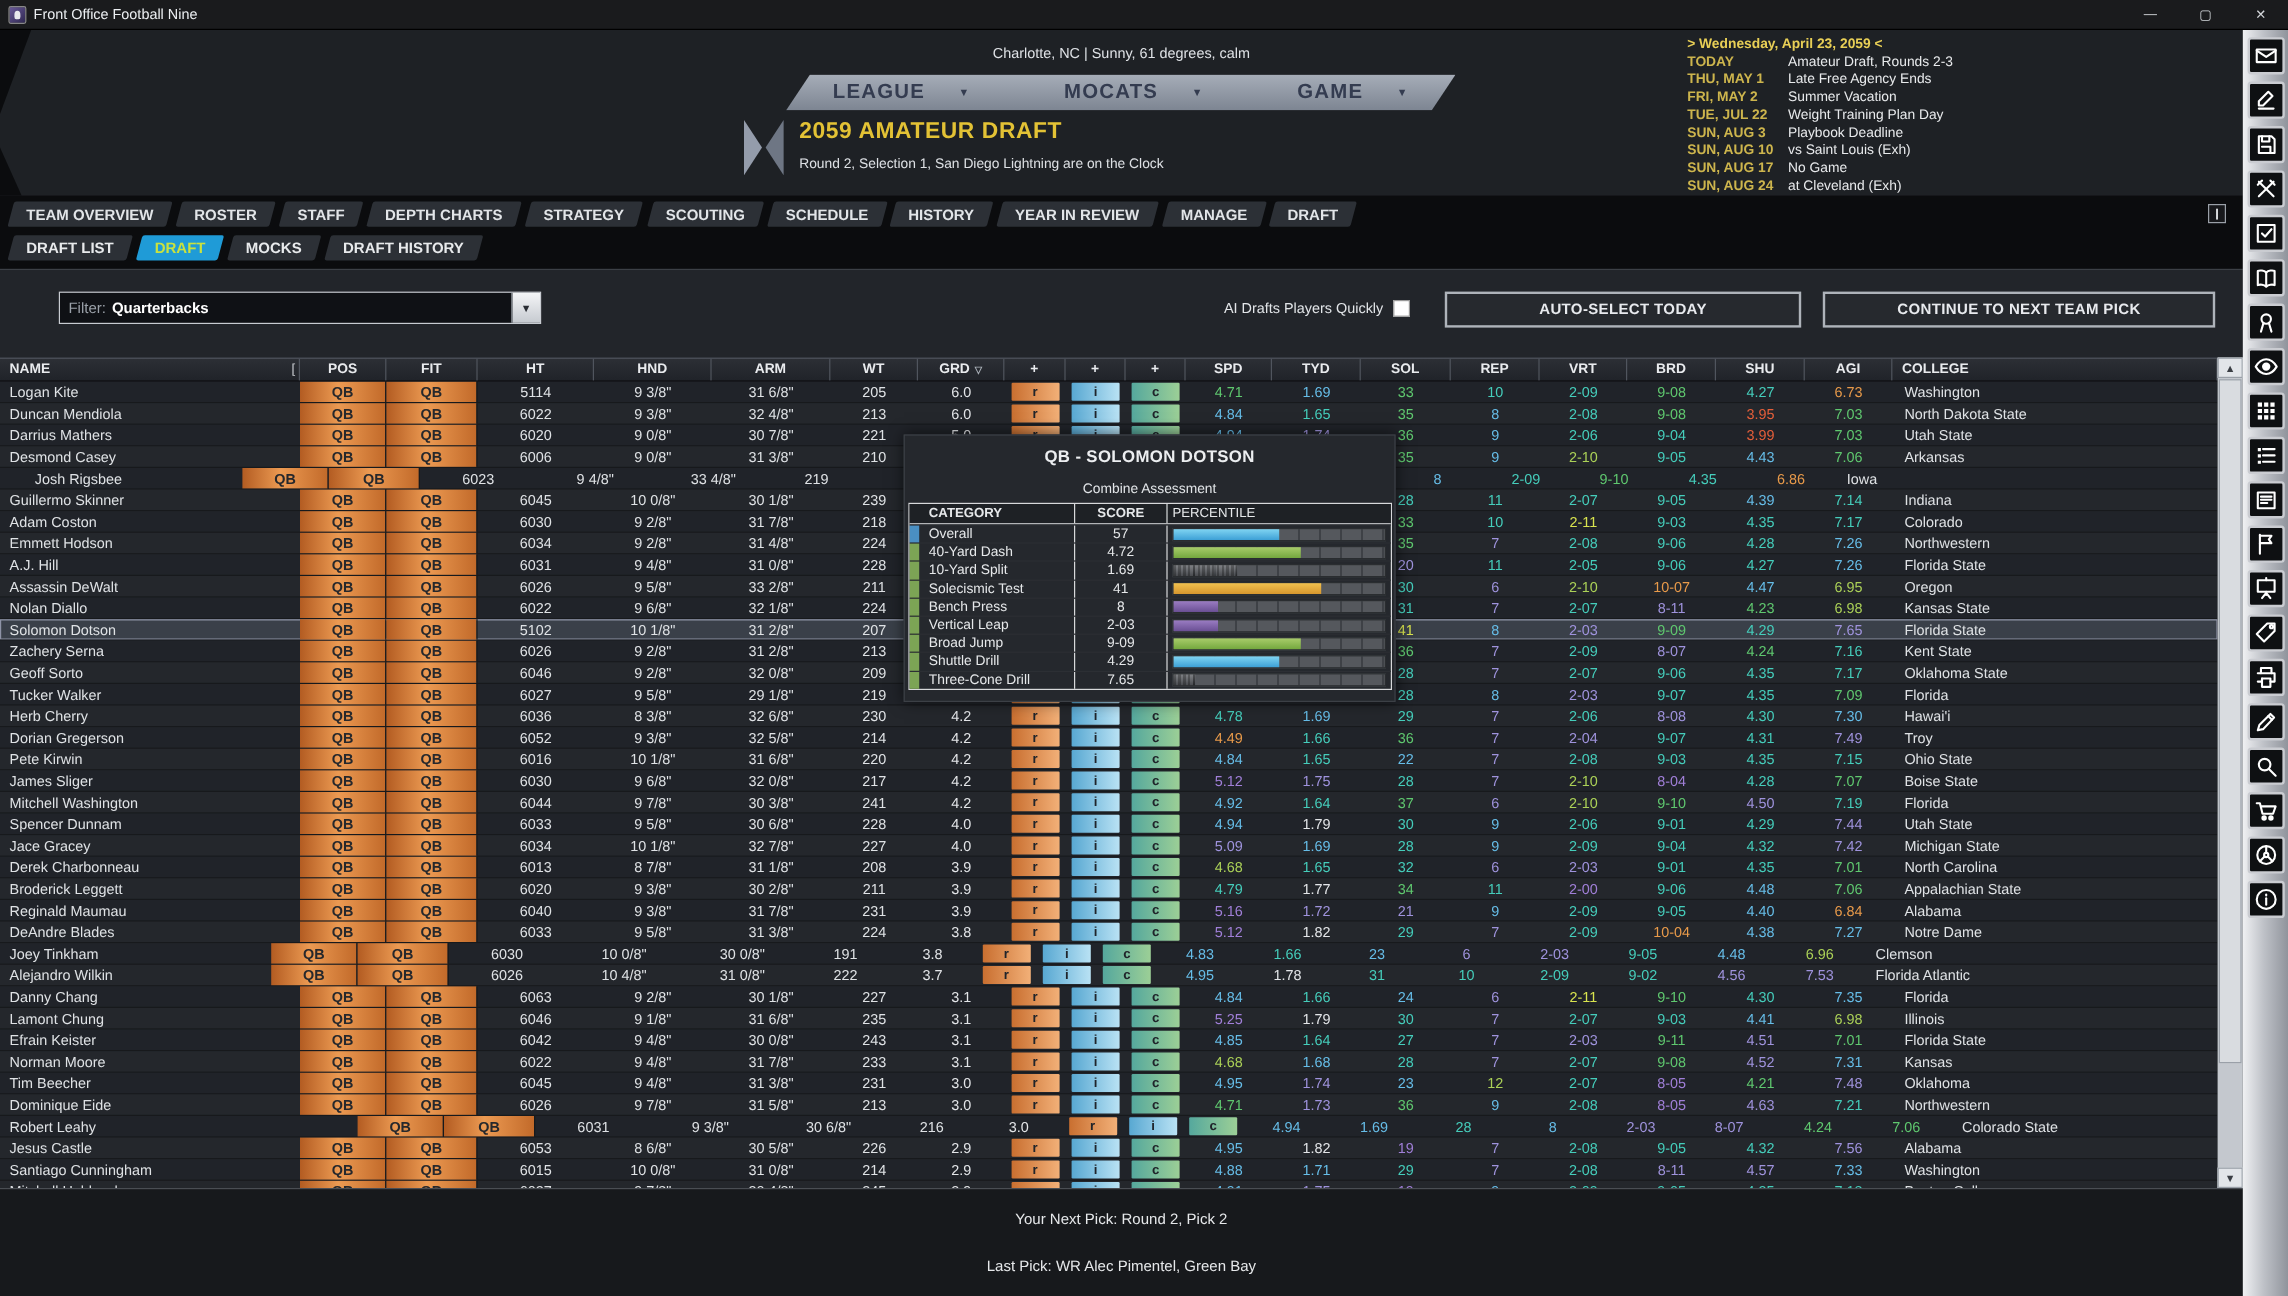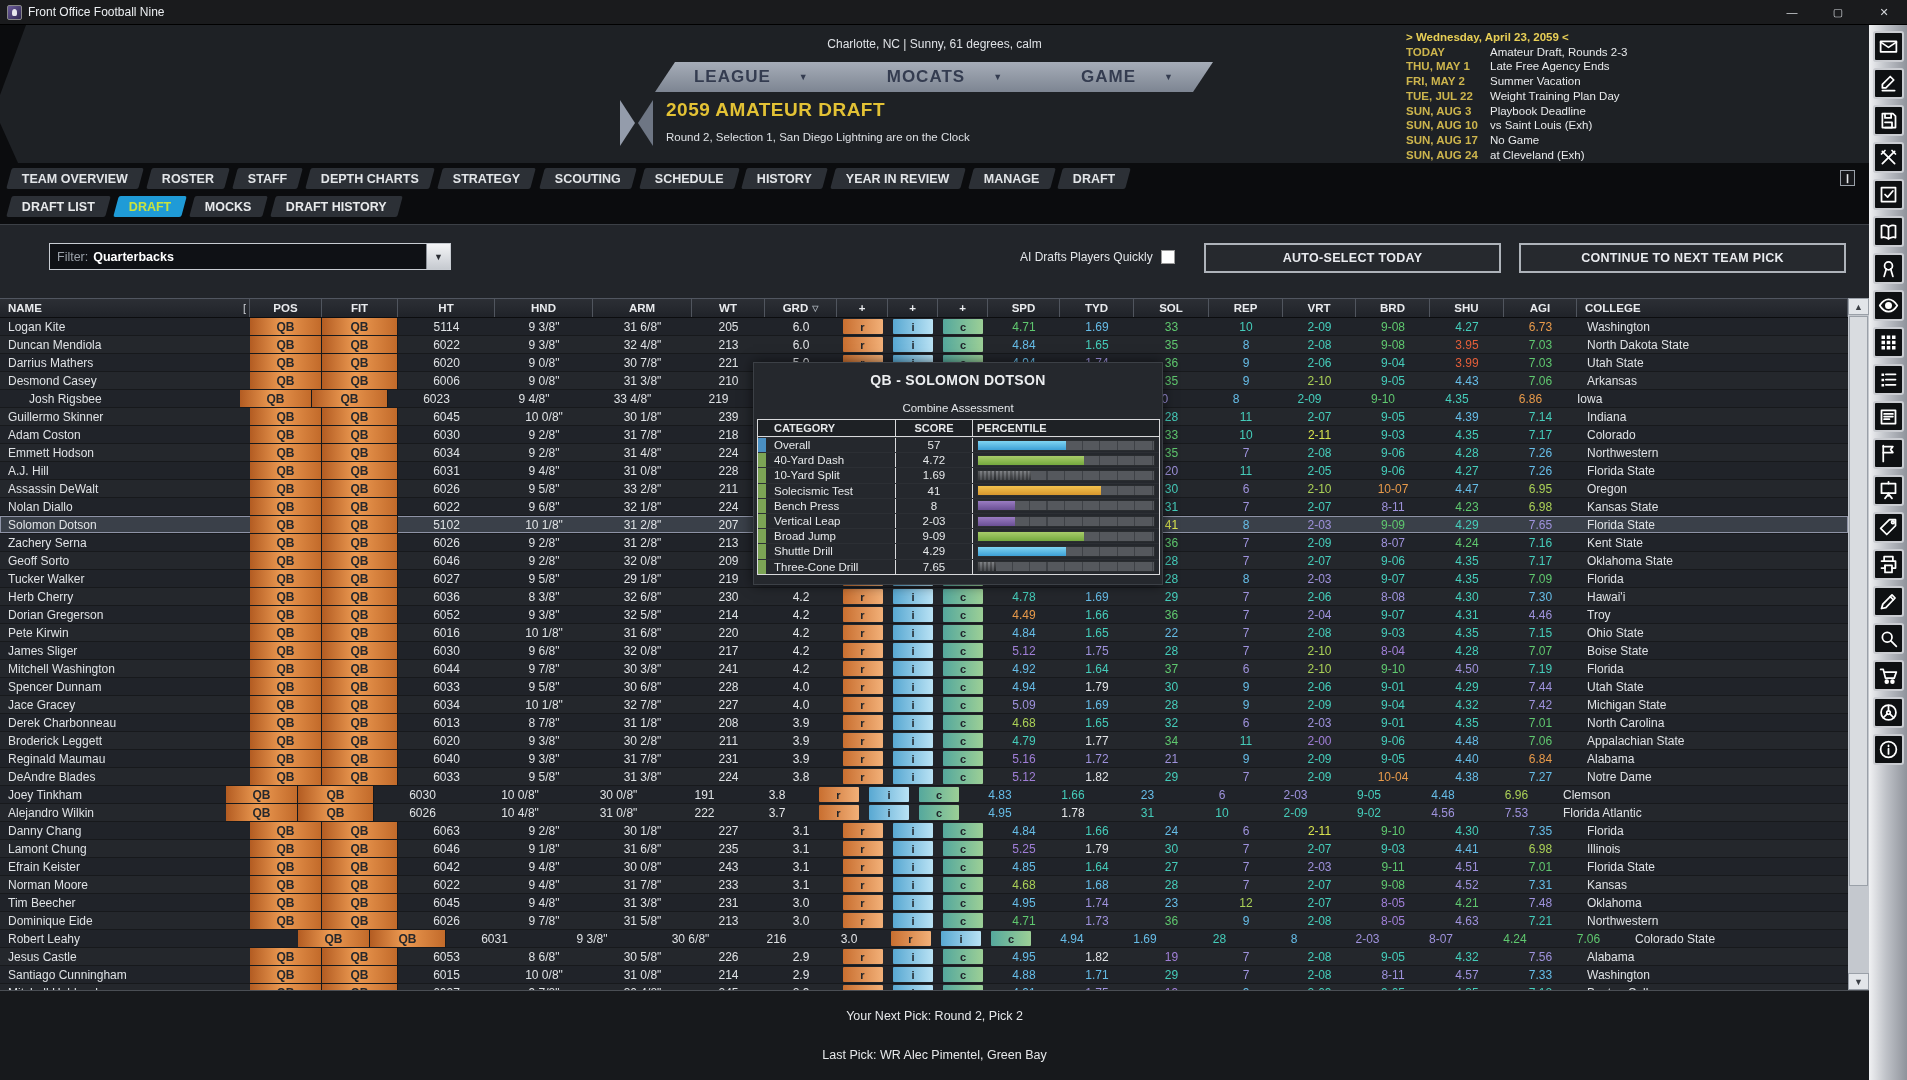--- a/index.html
+++ b/index.html
@@ -111,21 +111,21 @@
   #ptable{position:absolute;left:3px;top:56px;width:403px;border:1px solid #d8d9db;}
   .prow{display:flex;height:15.2px;align-items:stretch;border-top:1px solid #2c2f34;}
   .prow.head{height:17px;border-top:none;border-bottom:1px solid #d8d9db;background:#1e2125;}
   .pc-strip{flex:0 0 8px;}
   .pc-cat{flex:0 0 129px;display:flex;align-items:center;padding-left:8px;font-size:11.5px;color:#e6e8ea;}
   .pc-score{flex:0 0 78px;display:flex;align-items:center;justify-content:center;font-size:11.5px;color:#e6e8ea;
      border-left:1px solid #d8d9db;border-right:1px solid #d8d9db;}
   .pc-bar{flex:1 1 auto;display:flex;align-items:center;padding:0 4px;}
   .prow.head .pc-cat{font-weight:bold;font-size:11px;}
   .prow.head .pc-score{font-weight:bold;font-size:11px;}
-  .prow.head .pc-bar{font-weight:bold;font-size:11px;color:#e6e8ea;text-align:right;}
+  .prow.head .pc-bar{font-weight:normal;font-size:11px;color:#e6e8ea;text-align:right;}
   .track{position:relative;width:100%;height:11px;background:#55585d;border:1px solid #2a2d30;
      background-image:repeating-linear-gradient(90deg,transparent 0 16px,#3e4146 16px 17.5px);}
   .fill{position:absolute;left:0;top:0;bottom:0;}
   .fill.blue{background:linear-gradient(180deg,#7fd4f2,#3da0d6);}
   .fill.green{background:linear-gradient(180deg,#a8cc6a,#74a83e);}
   .fill.amber{background:linear-gradient(180deg,#f2c14e,#d6962e);}
   .fill.purple{background:linear-gradient(180deg,#9a7cc2,#6a4f94);}
   .fill.bluehatch{background:linear-gradient(180deg,#7fd4f2,#3da0d6);}
   .fill.pinkhatch{background:linear-gradient(180deg,#e0aac4,#b87a9c);}
   .fill.hatched{background-image:repeating-linear-gradient(90deg,rgba(0,0,0,.28) 0 2px,transparent 2px 4px),
@@ -411,21 +411,21 @@
           <div class="cell " style="width: 74px;"></div>
           <div class="cell c-green" style="width: 75px;">35</div>
           <div class="cell c-lightblue" style="width: 74px;">9</div>
           <div class="cell c-yellowgreen" style="width: 73px;">2-10</div>
           <div class="cell c-teal" style="width: 74px;">9-05</div>
           <div class="cell c-lightblue" style="width: 74px;">4.43</div>
           <div class="cell c-green" style="width: 73px;">7.06</div>
           <div class="cell college" style="width: 271px;">Arkansas</div>
         </div>
         <div class="row">
-          <div class="cell left" style="width: 240px; padding-left: 29px;">Josh Rigsbee</div>
+          <div class="cell left" style="width: 202px; padding-left: 29px;">Josh Rigsbee</div>
           <div class="cell posfit" style="width: 72px;">QB</div>
           <div class="cell posfit" style="width: 76px;">QB</div>
           <div class="cell " style="width: 97px;">6023</div>
           <div class="cell " style="width: 98px;">9 4/8"</div>
           <div class="cell " style="width: 99px;">33 4/8"</div>
           <div class="cell " style="width: 73px;">219</div>
           <div class="cell c-white" style="width: 72px;"></div>
           <div class="cell " style="width: 51px;">
             <div class="chip r">r</div>
           </div>
@@ -771,21 +771,21 @@
           <div class="cell " style="width: 50px;">
             <div class="chip c">c</div>
           </div>
           <div class="cell c-orange" style="width: 72px;">4.49</div>
           <div class="cell c-teal" style="width: 74px;">1.66</div>
           <div class="cell c-green" style="width: 75px;">36</div>
           <div class="cell c-lavender" style="width: 74px;">7</div>
           <div class="cell c-lavender" style="width: 73px;">2-04</div>
           <div class="cell c-teal" style="width: 74px;">9-07</div>
           <div class="cell c-teal" style="width: 74px;">4.31</div>
-          <div class="cell c-lavender" style="width: 73px;">4.46</div>
+          <div class="cell c-lavender" style="width: 73px;">7.49</div>
           <div class="cell college" style="width: 271px;">Troy</div>
         </div>
         <div class="row">
           <div class="cell left" style="width: 250px;">Pete Kirwin</div>
           <div class="cell posfit" style="width: 72px;">QB</div>
           <div class="cell posfit" style="width: 76px;">QB</div>
           <div class="cell " style="width: 97px;">6016</div>
           <div class="cell " style="width: 98px;">10 1/8"</div>
           <div class="cell " style="width: 99px;">31 6/8"</div>
           <div class="cell " style="width: 73px;">220</div>

